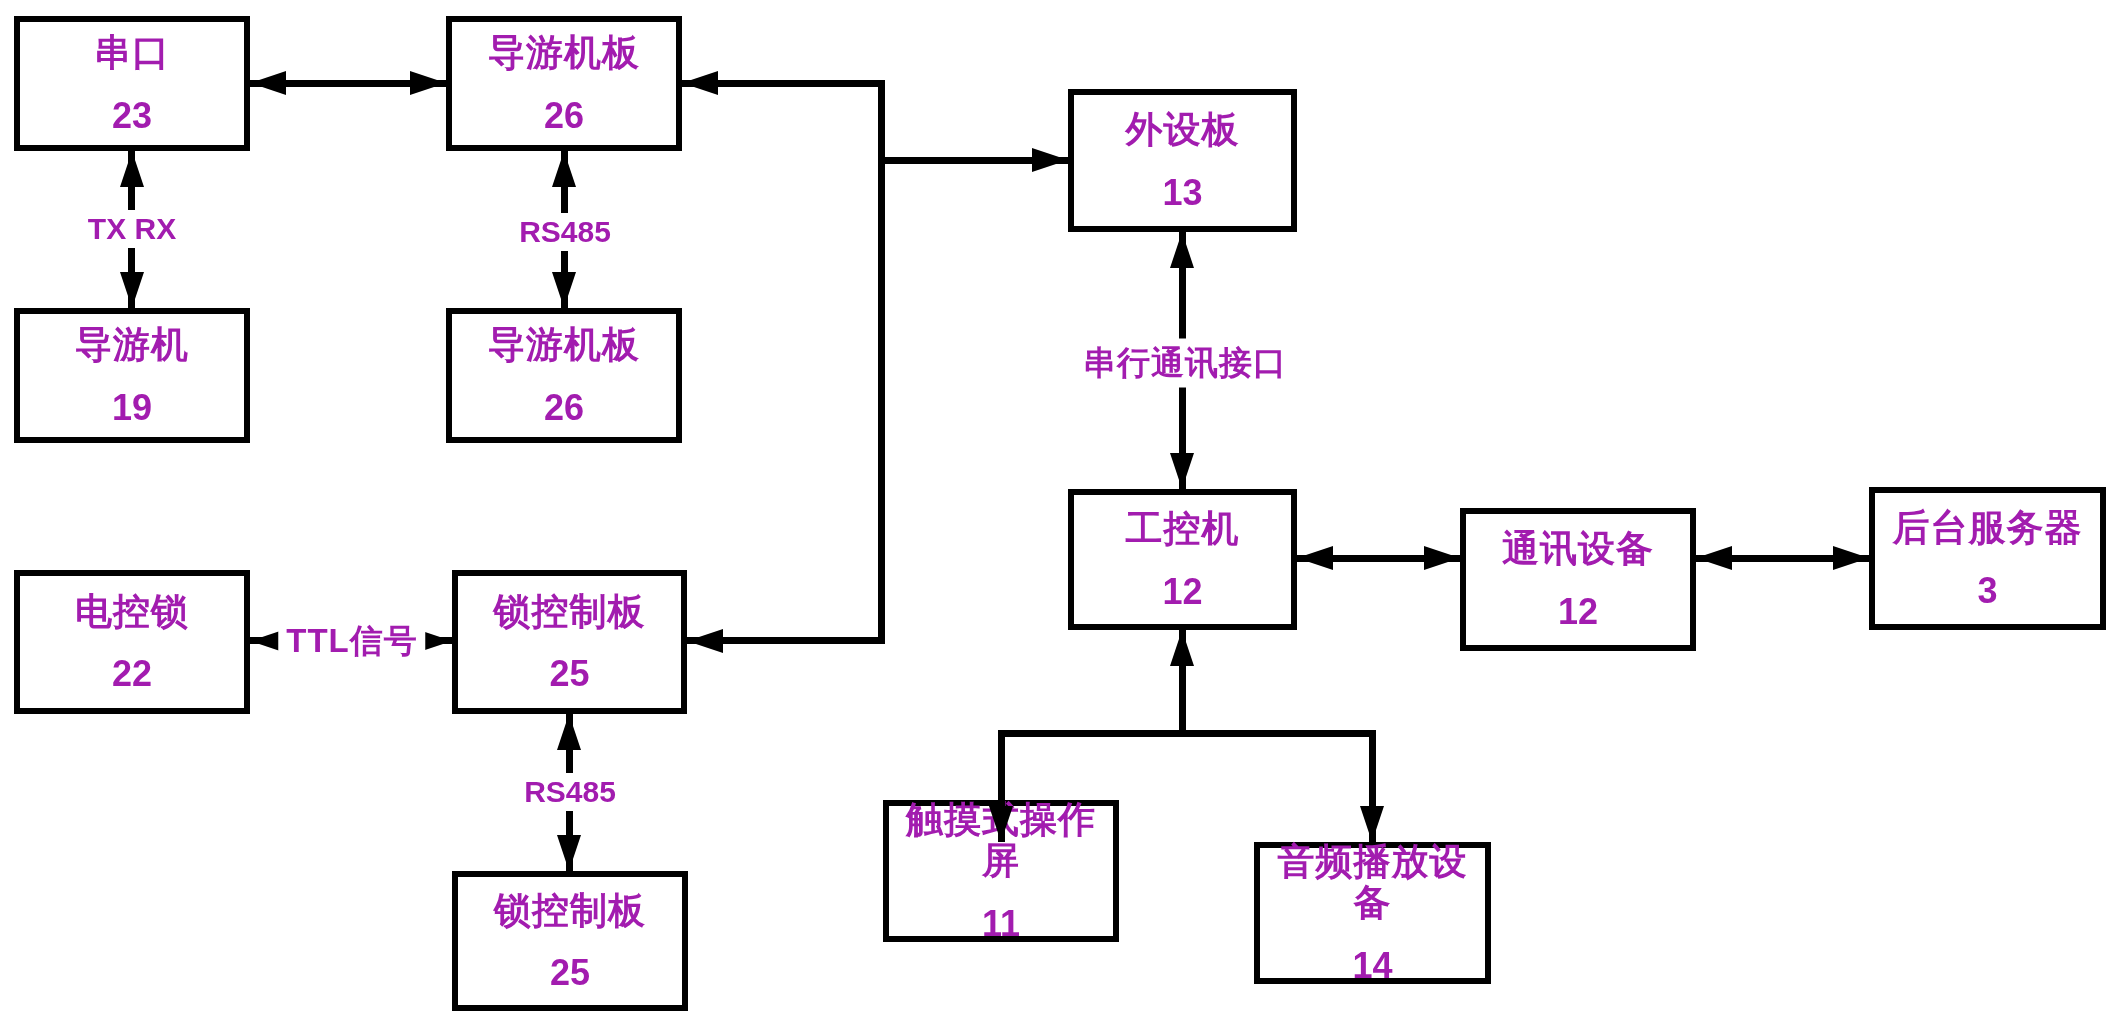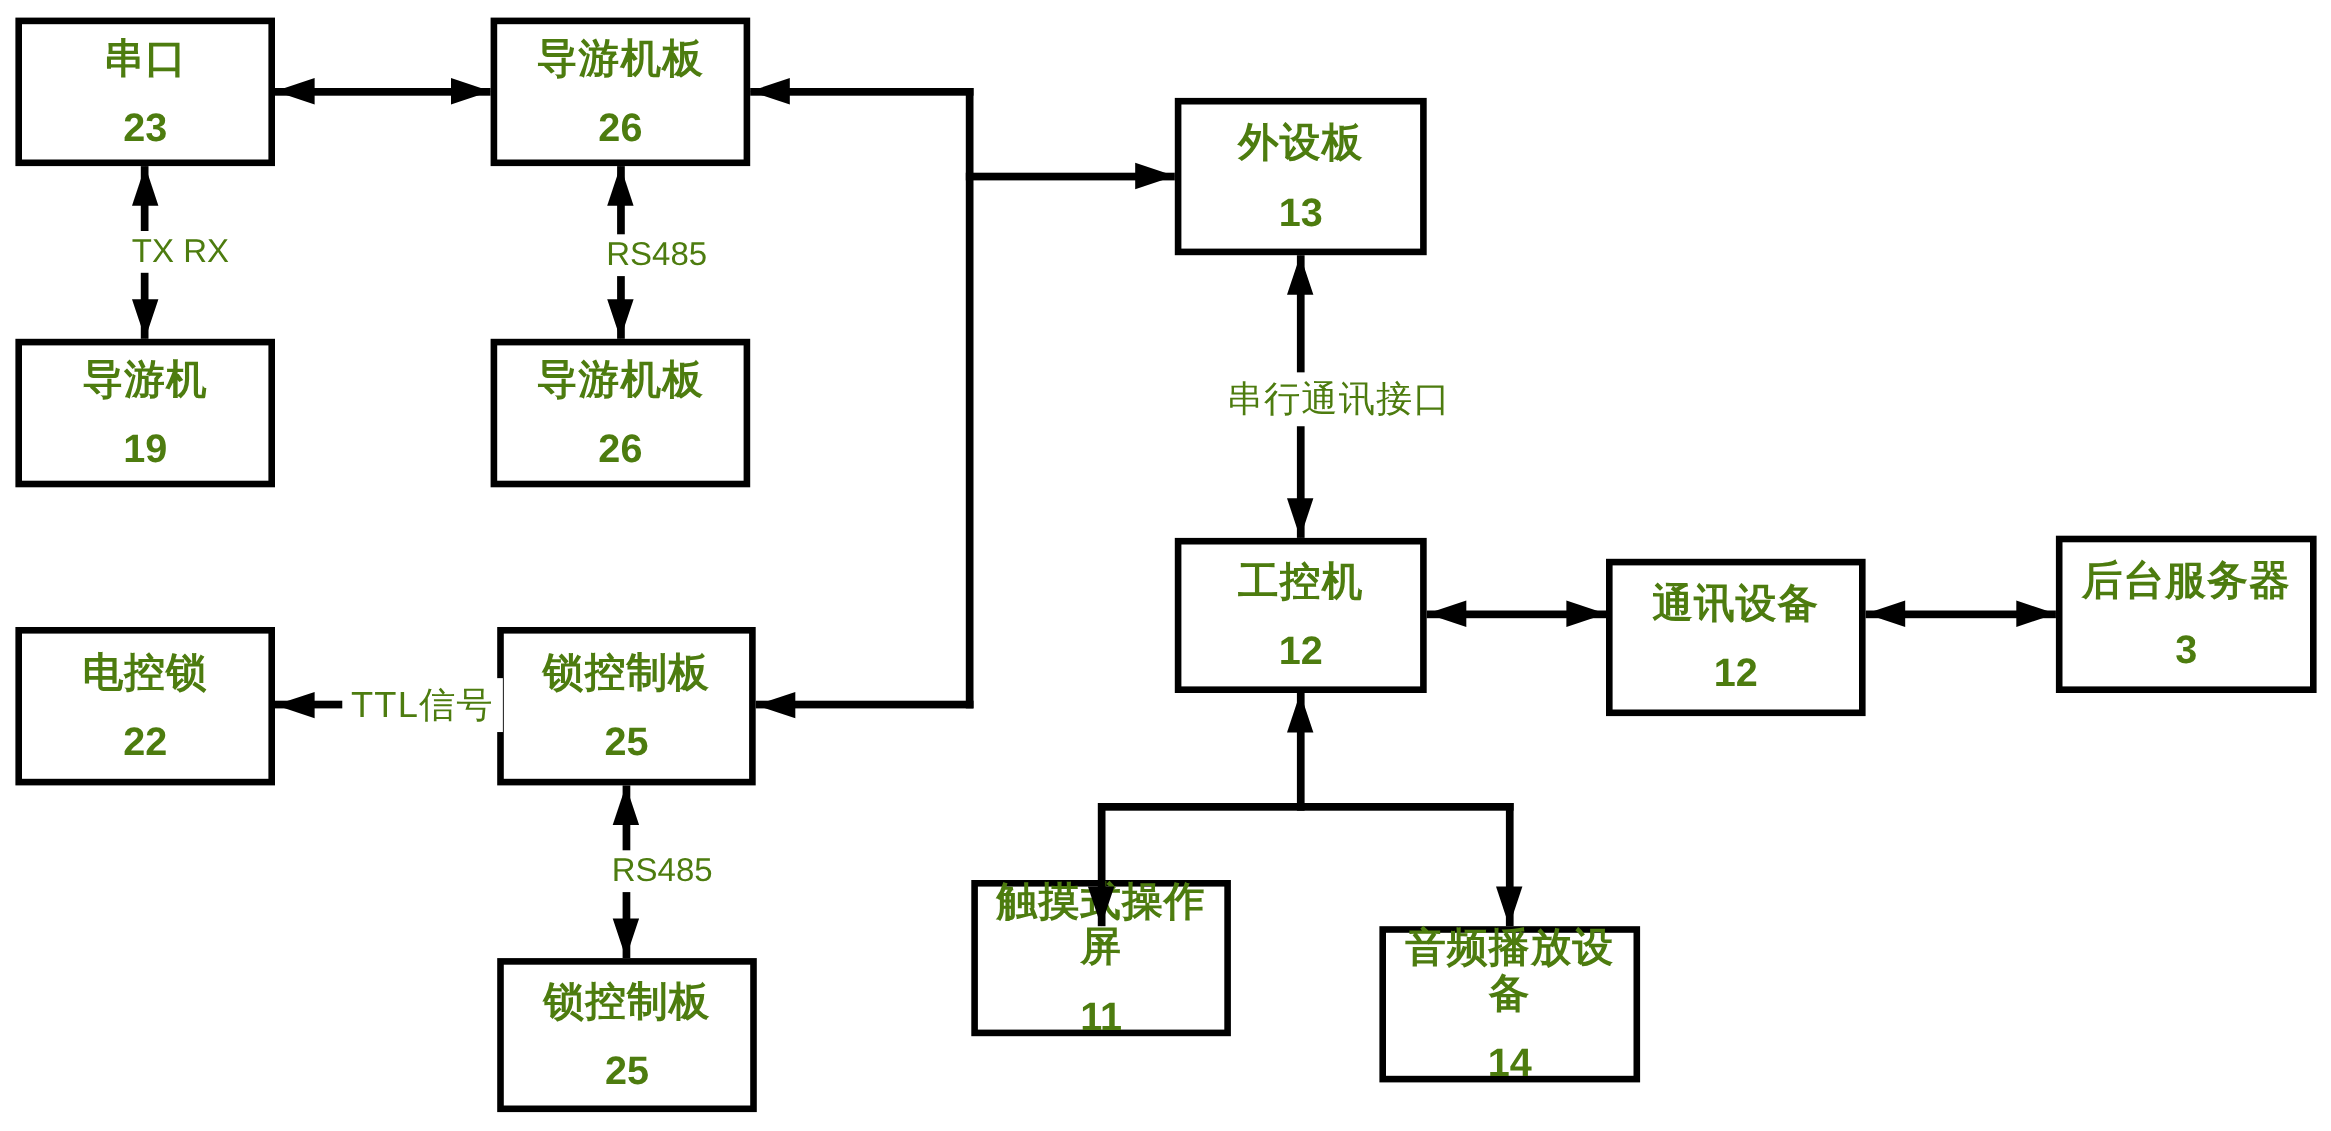--- a/index.html
+++ b/index.html
@@ -1,38 +1,38 @@
 <!DOCTYPE html>
 <html style="--line: #000000; --bg: #ffffff;"><head>
 <meta charset="utf-8">
 <style>
   :root { --line:#000000; --bg:#ffffff; }
   html,body { margin:0; padding:0; background:var(--bg); }
   .canvas {
     position:relative; width:2119px; height:1028px; background:var(--bg);
-    font-family:"Liberation Sans","DejaVu Sans",sans-serif; color:#4d7c0f;
+    font-family:"Liberation Sans","DejaVu Sans",sans-serif; color:#a21caf;
     overflow:hidden;
   }
   .node {
     position:absolute; box-sizing:border-box; border:6px solid var(--line);
     background:var(--bg); display:flex; flex-direction:column;
     align-items:center; justify-content:center; gap:4px;
     font-weight:bold; text-align:center;
   }
   .node .lbl { font-size:37px; line-height:1.1; letter-spacing:1px; }
   .node .num { font-size:36px; line-height:1.0;margin-top:20px; }
   .line { position:absolute; background:var(--line); }
   .ah { position:absolute; width:0; height:0; }
   .ah-left  { border-top:12px solid transparent; border-bottom:12px solid transparent; border-right:36px solid var(--line); }
   .ah-right { border-top:12px solid transparent; border-bottom:12px solid transparent; border-left:36px solid var(--line); }
   .ah-up    { border-left:12px solid transparent; border-right:12px solid transparent; border-bottom:36px solid var(--line); }
   .ah-down  { border-left:12px solid transparent; border-right:12px solid transparent; border-top:36px solid var(--line); }
   .edge-label {
     position:absolute; transform:translate(-50%,-50%); background:var(--bg);
-    font-weight:normal; padding:2px 8px; white-space:nowrap; z-index:2;margin-left:32px;
+    font-weight:bold; padding:2px 8px; white-space:nowrap; z-index:2;
   }
   .edge-label.latin { font-size:30px; }
   .edge-label.cjk   { font-size:33px; letter-spacing:1px; }
 </style>
 </head>
 <body>
 
 <div class="canvas">
 
   <div class="node" style="left:14px;top:16px;width:236px;height:135px">

